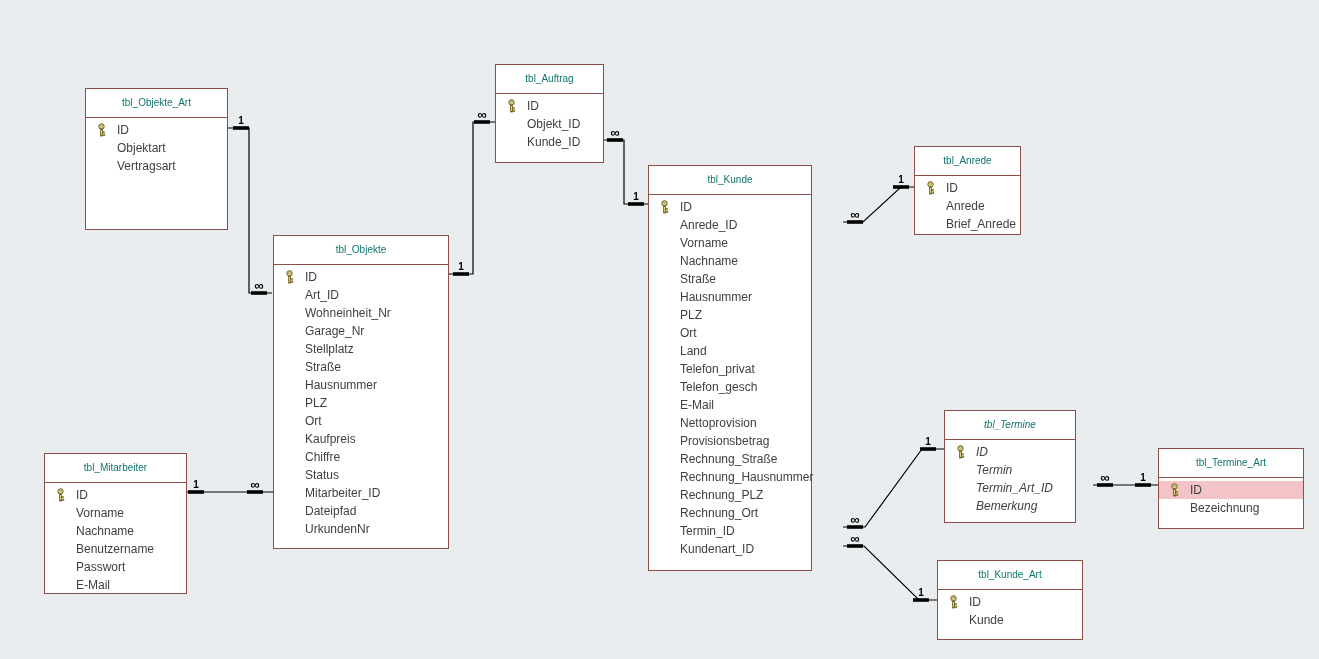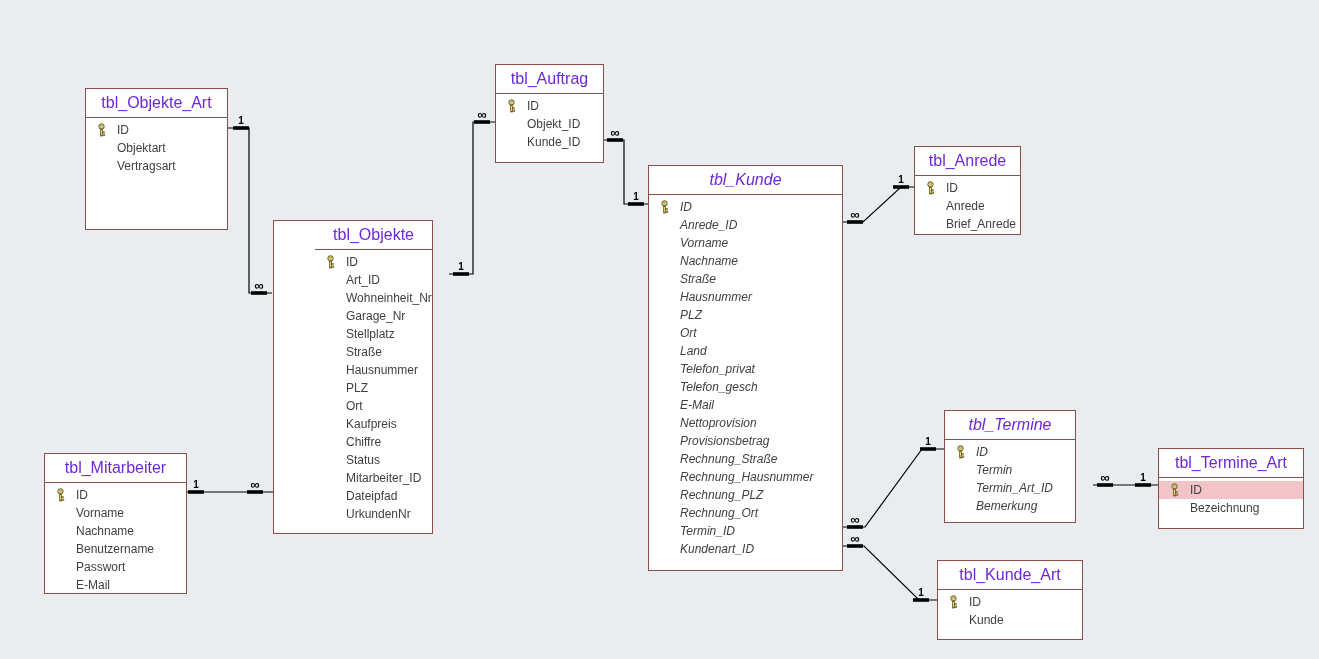--- a/index.html
+++ b/index.html
@@ -11,21 +11,21 @@
   #canvas{position:absolute;left:0;top:0;width:1319px;height:659px;}
   #rel-layer{position:absolute;left:0;top:0;z-index:1;}
   .table-box{
     position:absolute;z-index:2;background:#fff;
     border:1px solid var(--border,#8d4e48);
     box-sizing:border-box;
   }
   .table-title{
     height:28px;line-height:28px;text-align:center;
     border-bottom:1px solid var(--border,#8d4e48);
-    font-size:16px;color:#6d28d9;white-space:nowrap;overflow:hidden;
+    font-size:10px;color:#0f766e;white-space:nowrap;overflow:hidden;
   }
   .table-fields{padding-top:3px;}
   .field-row{
     height:18px;display:flex;align-items:center;
     padding-left:10px;box-sizing:border-box;
     font-size:12px;color:#404040;white-space:nowrap;
   }
   .field-row.hl{background:var(--hl,#f2c4c8);}
   .key-slot{width:12px;height:14px;display:inline-flex;align-items:center;justify-content:center;flex:0 0 12px;}
   .field-label{margin-left:9px;}
@@ -148,21 +148,21 @@
         <div class="field-row">
           <span class="key-slot"></span>
           <span class="field-label">Anrede</span>
         </div>
         <div class="field-row">
           <span class="key-slot"></span>
           <span class="field-label">Brief_Anrede</span>
         </div>
       </div>
     </div>
-    <div class="table-box" style="left: 273px; top: 220px; width: 160px; height: 314px; padding-left: 41px;">
+    <div class="table-box" style="left: 273px; top: 235px; width: 176px; height: 314px;">
       <div class="table-title">tbl_Objekte</div>
       <div class="table-fields">
         <div class="field-row">
           <span class="key-slot">
             <svg width="10" height="14" viewBox="0 0 10 14">
               <circle cx="4.5" cy="3.4" r="2.7" fill="#e3d57f" stroke="#6b5d1e" stroke-width="1"></circle>
               <circle cx="4.5" cy="2.9" r="0.9" fill="#ffffff" stroke="#6b5d1e" stroke-width="0.5"></circle>
               <rect x="3.6" y="6" width="1.8" height="7" fill="#e3d57f" stroke="#6b5d1e" stroke-width="0.8"></rect>
               <rect x="5.3" y="8.6" width="1.9" height="1.3" fill="#e3d57f" stroke="#6b5d1e" stroke-width="0.7"></rect>
               <rect x="5.3" y="11.1" width="2.5" height="1.4" fill="#e3d57f" stroke="#6b5d1e" stroke-width="0.7"></rect>
@@ -221,21 +221,21 @@
         <div class="field-row">
           <span class="key-slot"></span>
           <span class="field-label">Dateipfad</span>
         </div>
         <div class="field-row">
           <span class="key-slot"></span>
           <span class="field-label">UrkundenNr</span>
         </div>
       </div>
     </div>
-    <div class="table-box" style="left: 648px; top: 165px; width: 195px; height: 406px; font-style: italic;">
+    <div class="table-box" style="left: 648px; top: 165px; width: 164px; height: 406px;">
       <div class="table-title">tbl_Kunde</div>
       <div class="table-fields">
         <div class="field-row">
           <span class="key-slot">
             <svg width="10" height="14" viewBox="0 0 10 14">
               <circle cx="4.5" cy="3.4" r="2.7" fill="#e3d57f" stroke="#6b5d1e" stroke-width="1"></circle>
               <circle cx="4.5" cy="2.9" r="0.9" fill="#ffffff" stroke="#6b5d1e" stroke-width="0.5"></circle>
               <rect x="3.6" y="6" width="1.8" height="7" fill="#e3d57f" stroke="#6b5d1e" stroke-width="0.8"></rect>
               <rect x="5.3" y="8.6" width="1.9" height="1.3" fill="#e3d57f" stroke="#6b5d1e" stroke-width="0.7"></rect>
               <rect x="5.3" y="11.1" width="2.5" height="1.4" fill="#e3d57f" stroke="#6b5d1e" stroke-width="0.7"></rect>

